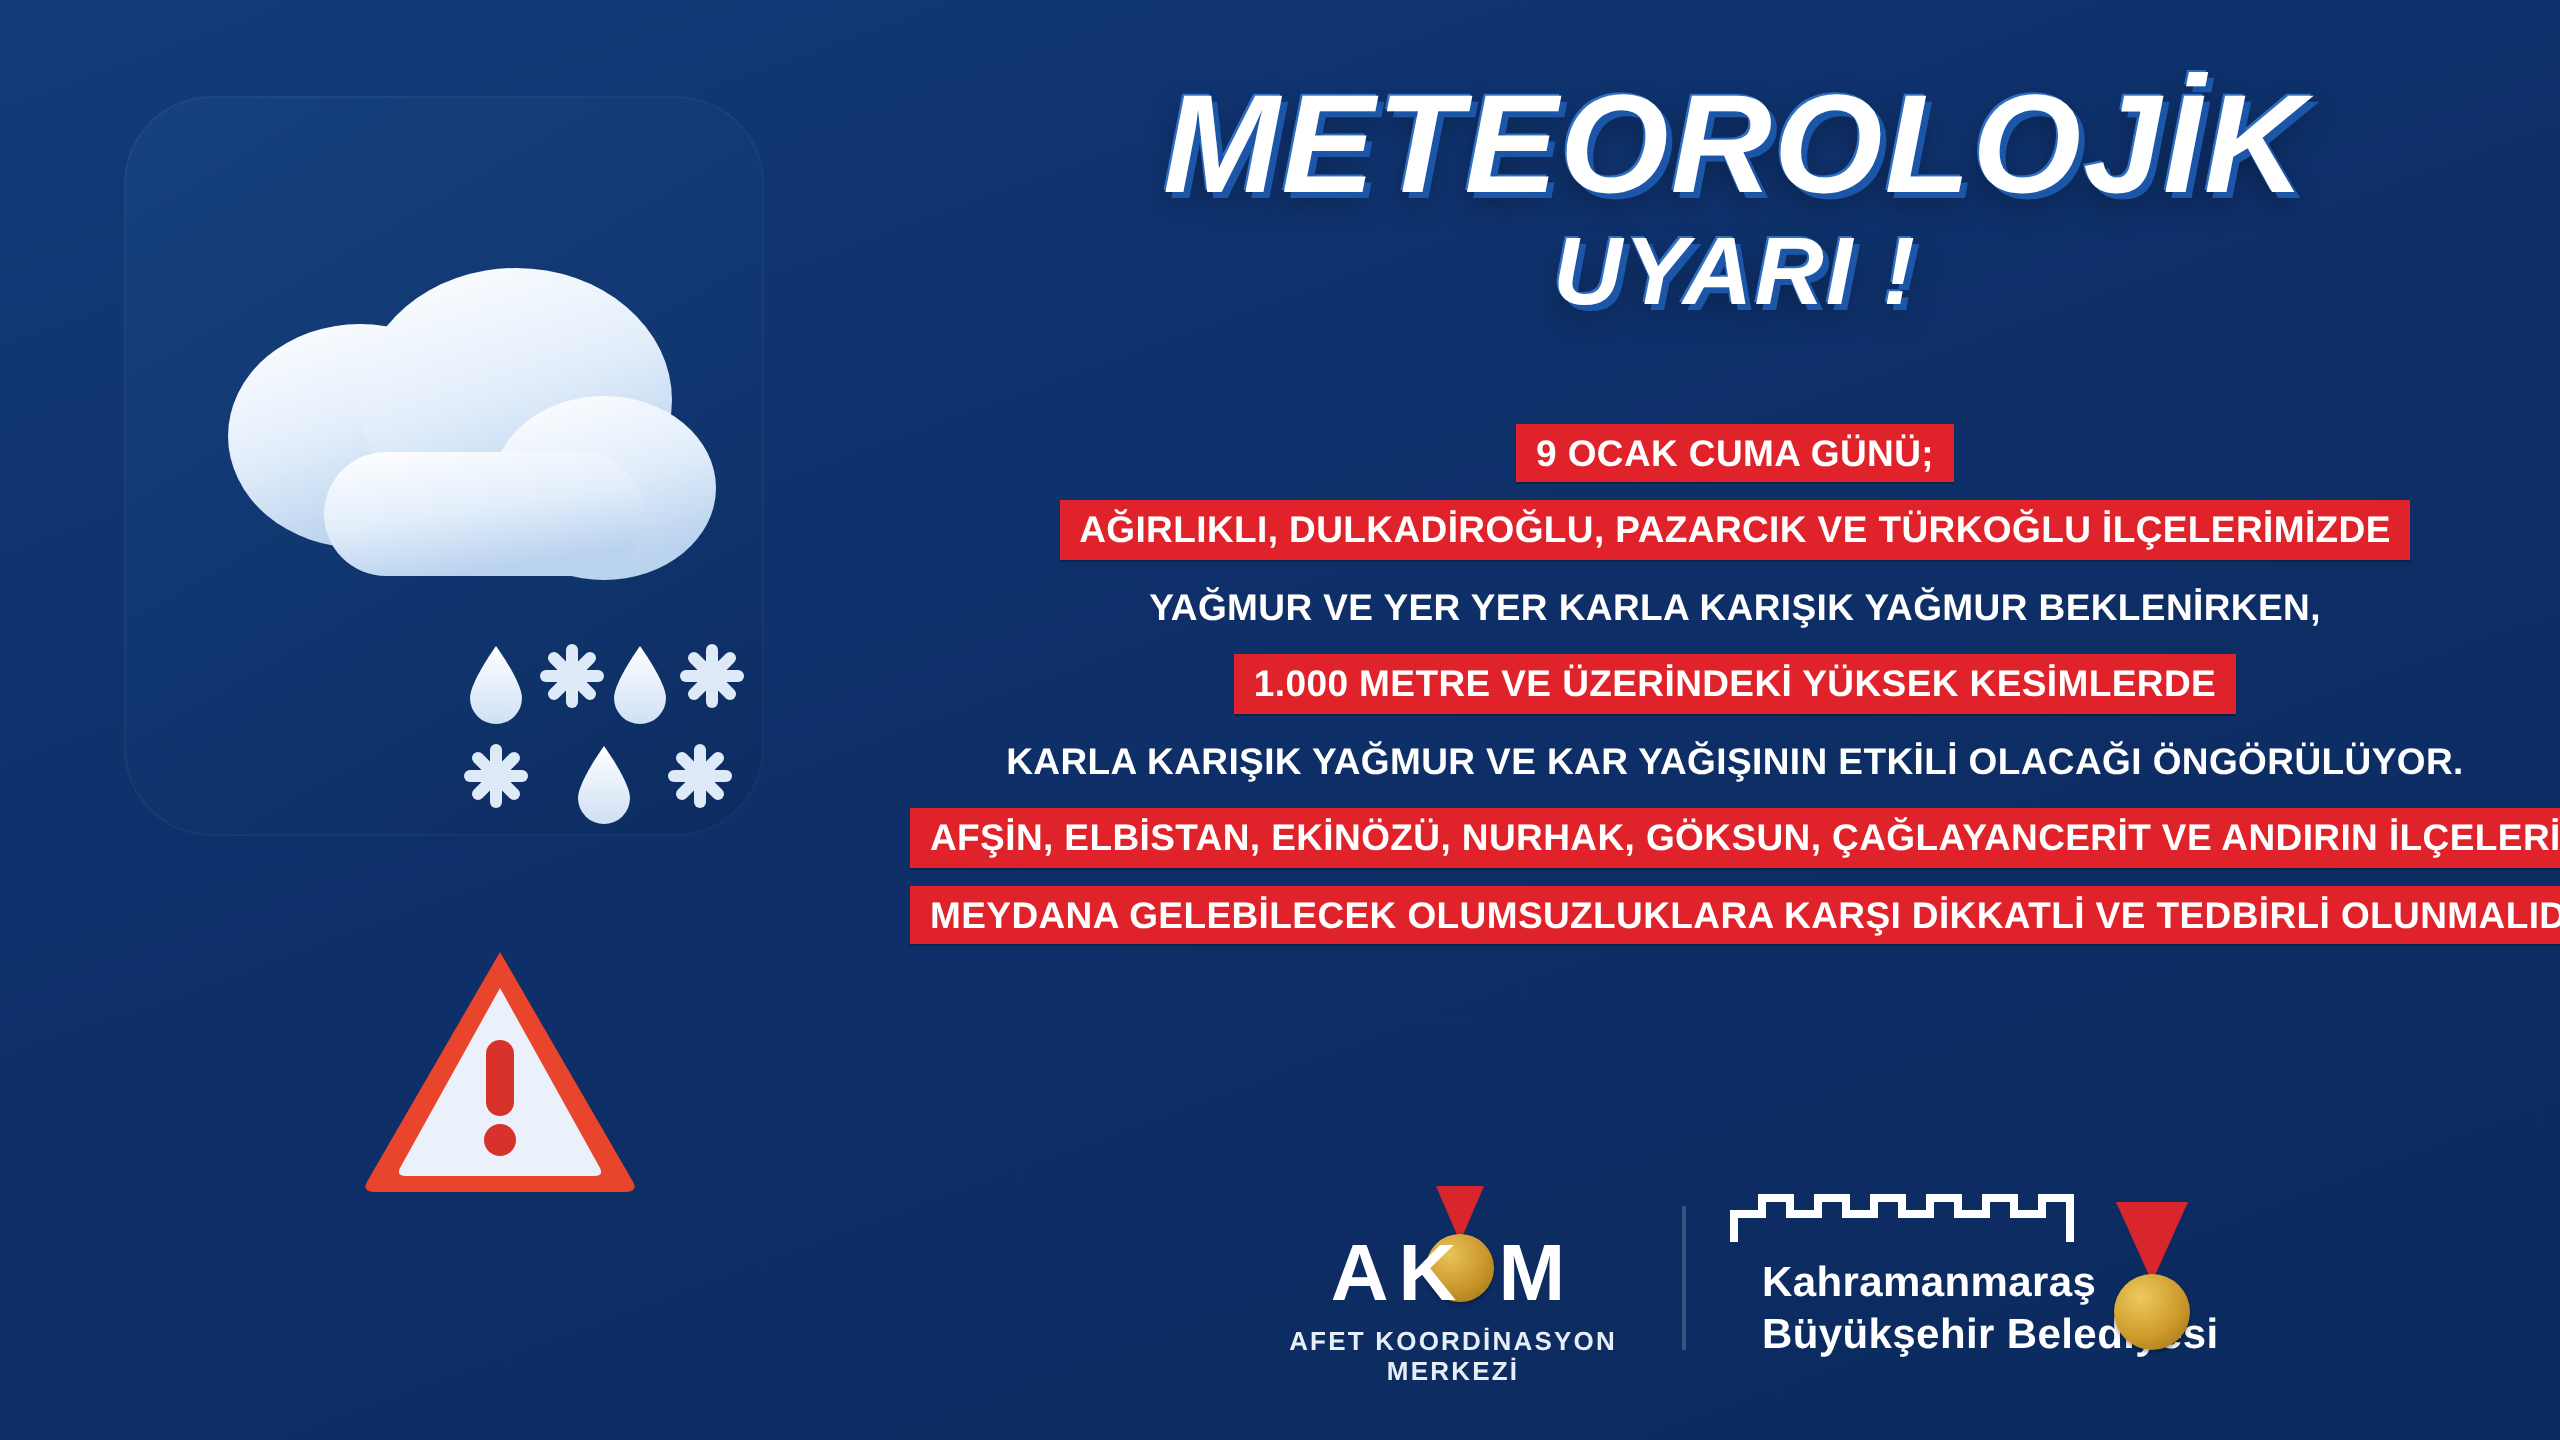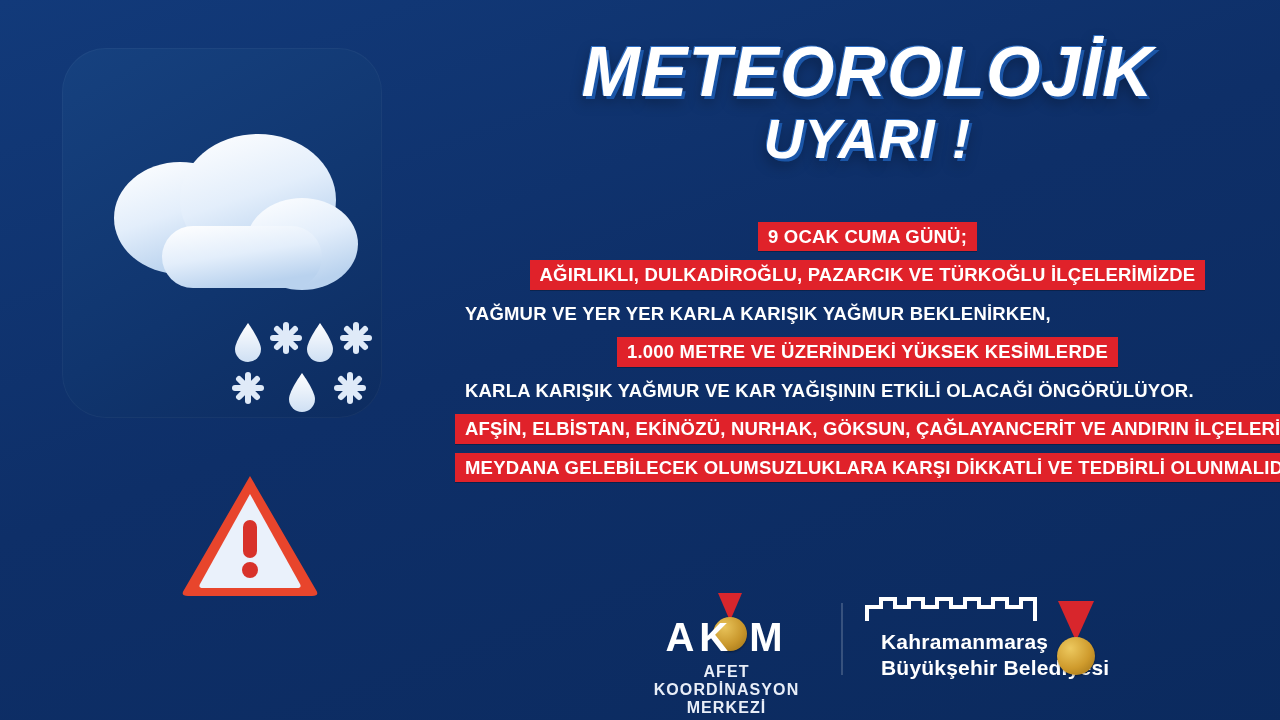--- a/index.html
+++ b/index.html
@@ -83,29 +83,30 @@
        3px 3px 0 #1b56a8,
       -1px -1px 0 #2f6fc4,
        0 6px 14px rgba(0,0,0,0.35);
   }
   .headline .l1 {
     display: block;
     font-size: 70px;
   }
   .headline .l2 {
     display: block;
-    font-size: 55px;
+    font-size: 48px;
     margin-top: 6px;
   }
 
   .message-block {
     position: absolute;
-    top: 222px;
+    top: 212px;
     left: 0;
     width: 825px;
+    text-align: center;
   }
 
   .msg-line {
     display: block;
     color: #ffffff;
     font-weight: bold;
     font-size: 18.5px;
     letter-spacing: 0.2px;
     line-height: 1.05;
     margin: 0 auto 9px auto;
@@ -144,21 +145,21 @@
     color: #ffffff;
     font-weight: bold;
     font-size: 40px;
     letter-spacing: 5px;
     line-height: 1;
     position: relative;
     top: 22px;
   }
   .akom-sub {
     color: #e8eef8;
-    font-size: 16px;
+    font-size: 13px;
     letter-spacing: 1.1px;
     position: relative;
     top: 28px;
     font-weight: bold;
   }
   .akom-seal {
     position: absolute;
     left: 84px;
     top: 22px;
     width: 34px;

